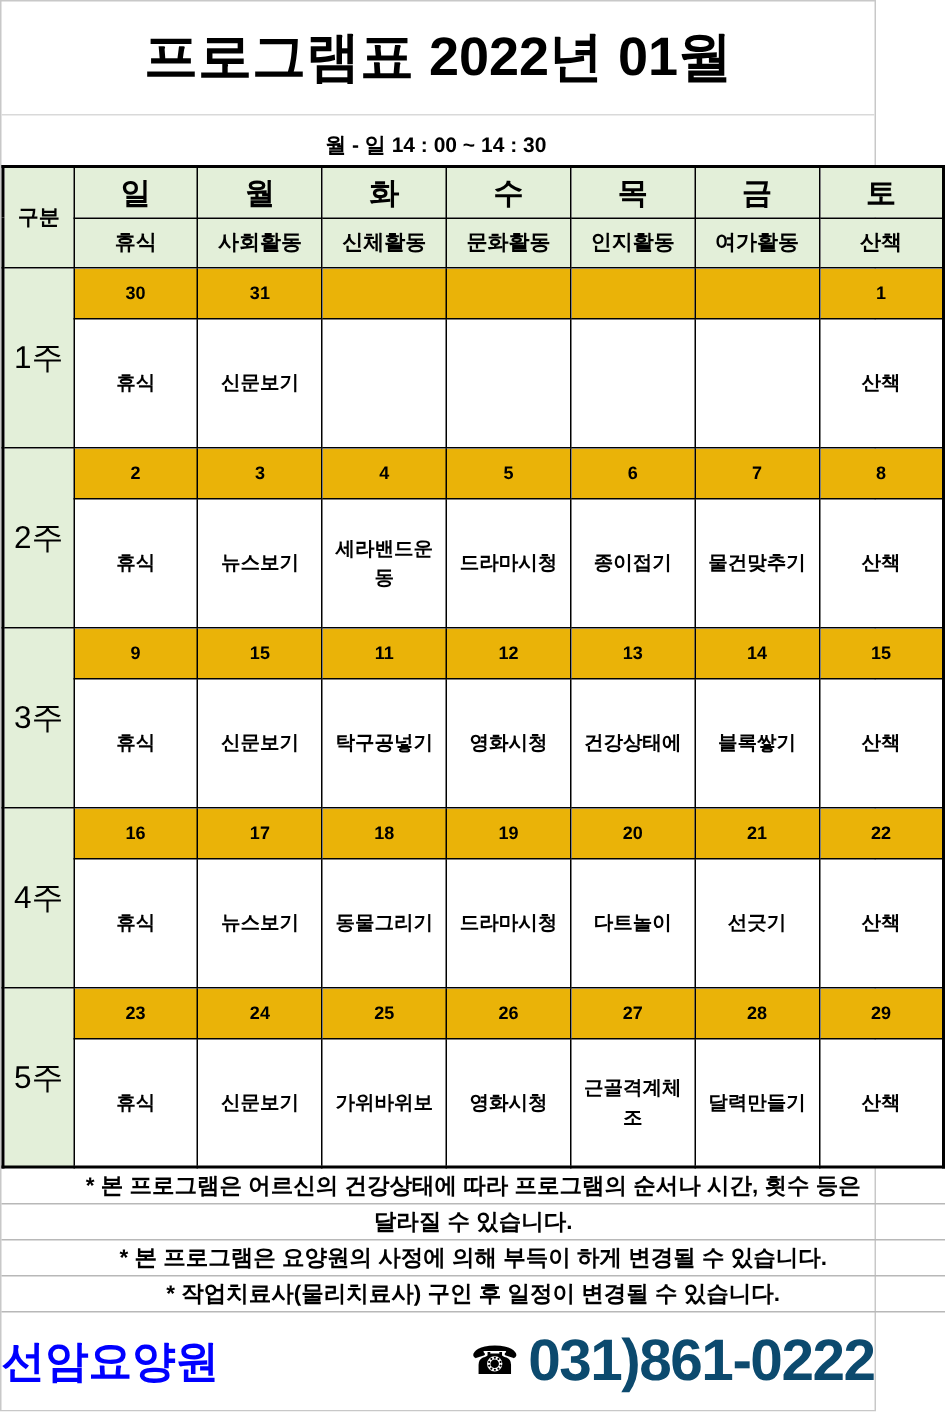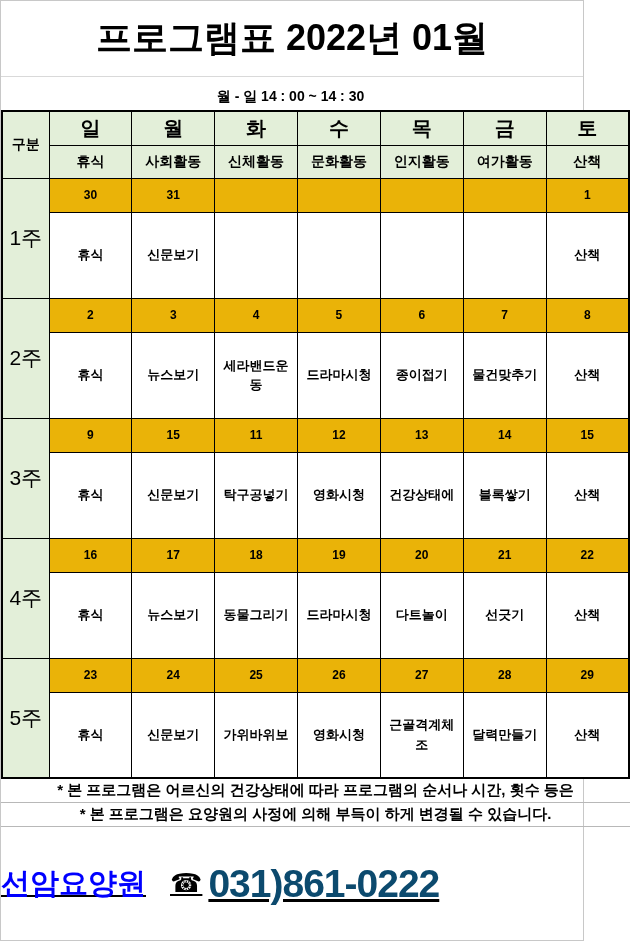--- a/index.html
+++ b/index.html
@@ -55,23 +55,22 @@
   .notes { width: 629px; }
   .note-row {
     height: 24px;
     border-bottom: 1px solid #b8b8b8;
     display: flex; align-items: center; justify-content: center;
     font-size: 15px; font-weight: 700;
   }
   
   .footer-block {
     flex: 1;
-    display: flex; align-items: center; justify-content: flex-start;
+    display: flex; align-items: center; justify-content: space-between;
     gap: 24px;
-    text-decoration: underline;
   }
   .facility-name { font-size: 29px; font-weight: 800; color: #0000ff; }
   .phone-wrap { display: flex; align-items: center; gap: 6px; }
   .phone-icon { font-size: 26px; color: #000; }
   .phone-number { font-size: 39px; font-weight: 700; color: #0c4a6e; letter-spacing: -1px; }
 </style>
 </head>
 <body>
 
 <div class="page">
@@ -208,21 +207,23 @@
           <td class="act-c">영화시청</td>
           <td class="act-c">근골격계체조</td>
           <td class="act-c">달력만들기</td>
           <td class="act-c">산책</td>
         </tr>
       </tbody>
   </table>
 
   <div class="notes">
     <div class="note-row">* 본 프로그램은 어르신의 건강상태에 따라 프로그램의 순서나 시간, 횟수 등은</div>
+    <div class="note-row">달라질 수 있습니다.</div>
     <div class="note-row">* 본 프로그램은 요양원의 사정에 의해 부득이 하게 변경될 수 있습니다.</div>
+    <div class="note-row">* 작업치료사(물리치료사) 구인 후 일정이 변경될 수 있습니다.</div>
   </div>
 
   <div class="footer-block">
     <span class="facility-name">선암요양원</span>
     <span class="phone-wrap">
       <span class="phone-icon">☎</span>
       <span class="phone-number">031)861-0222</span>
     </span>
   </div>
 

